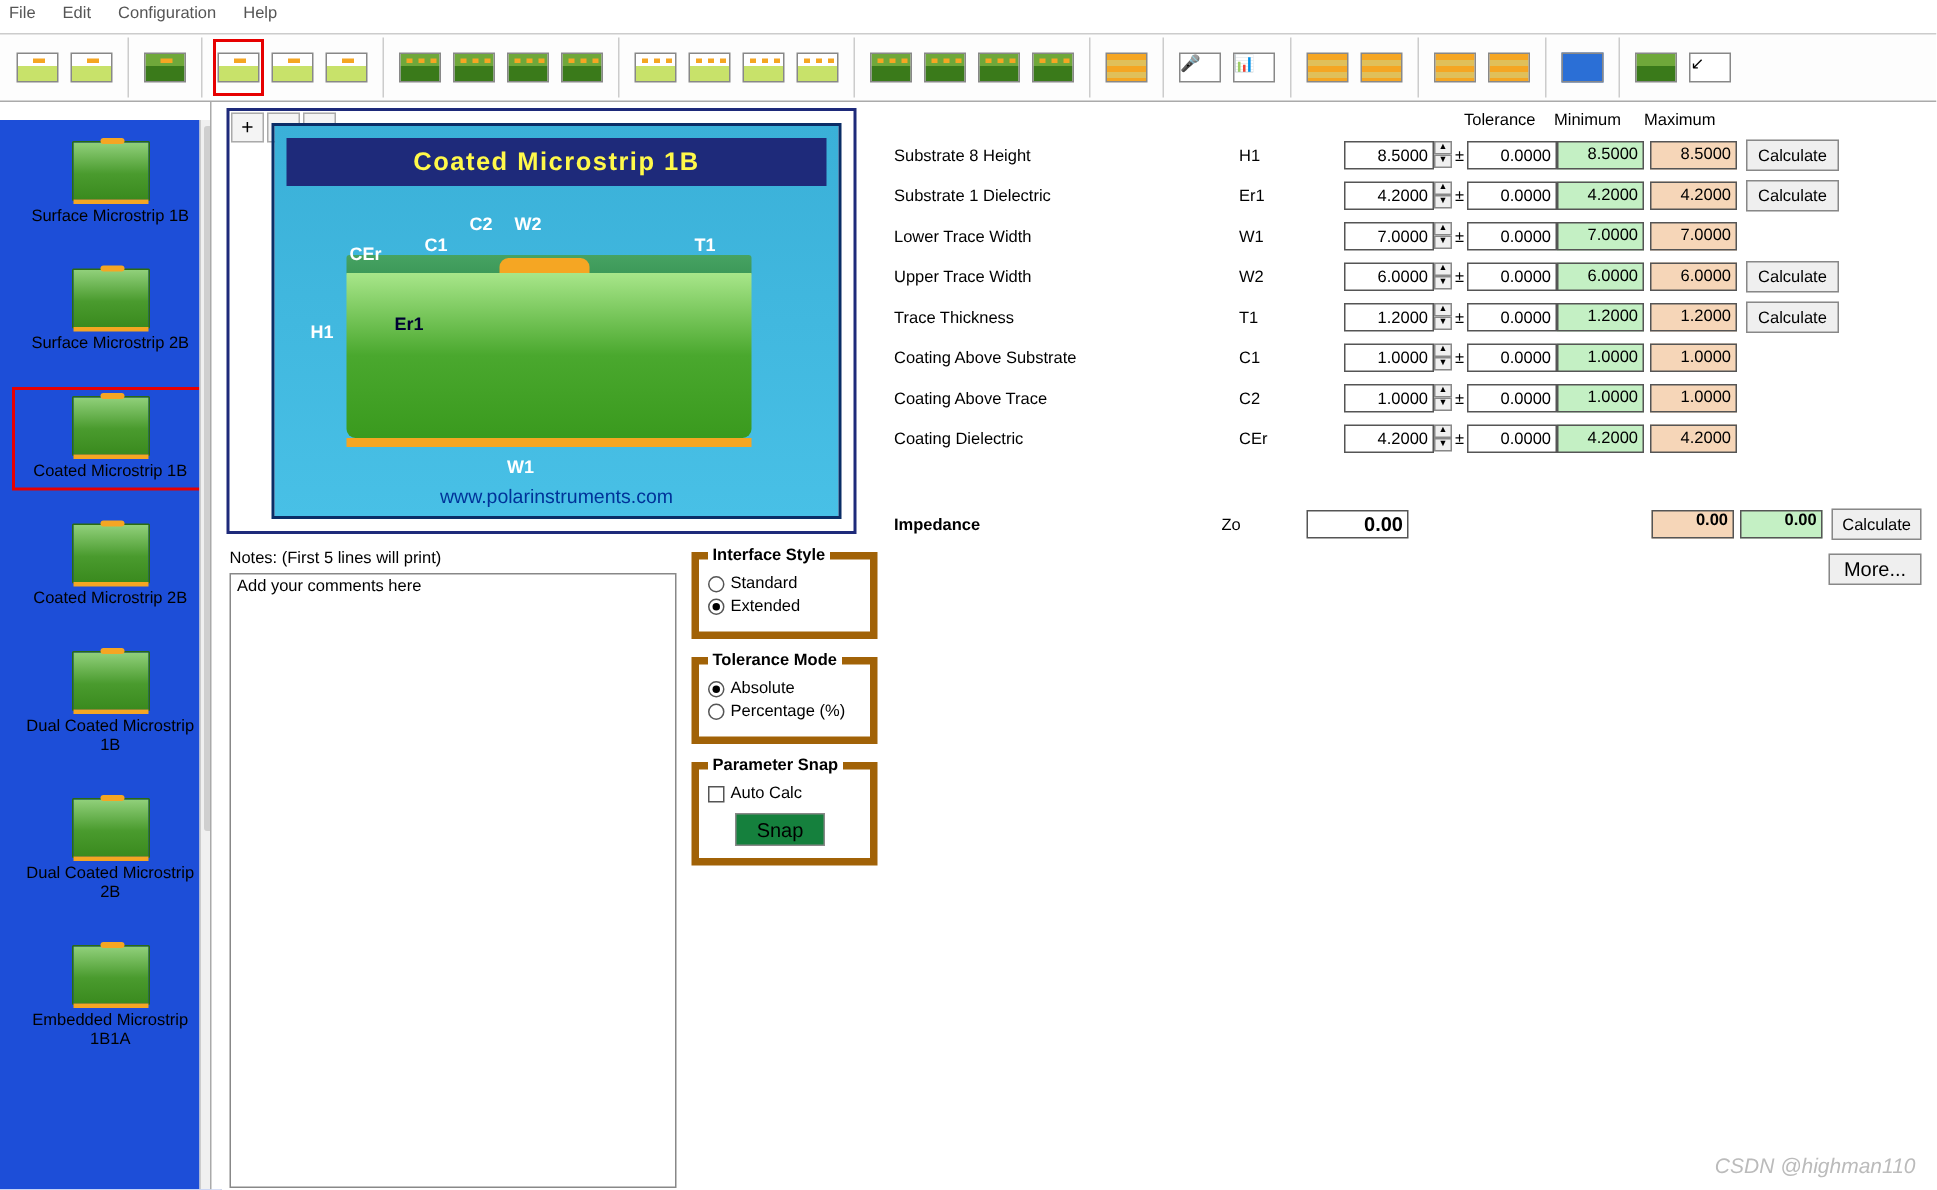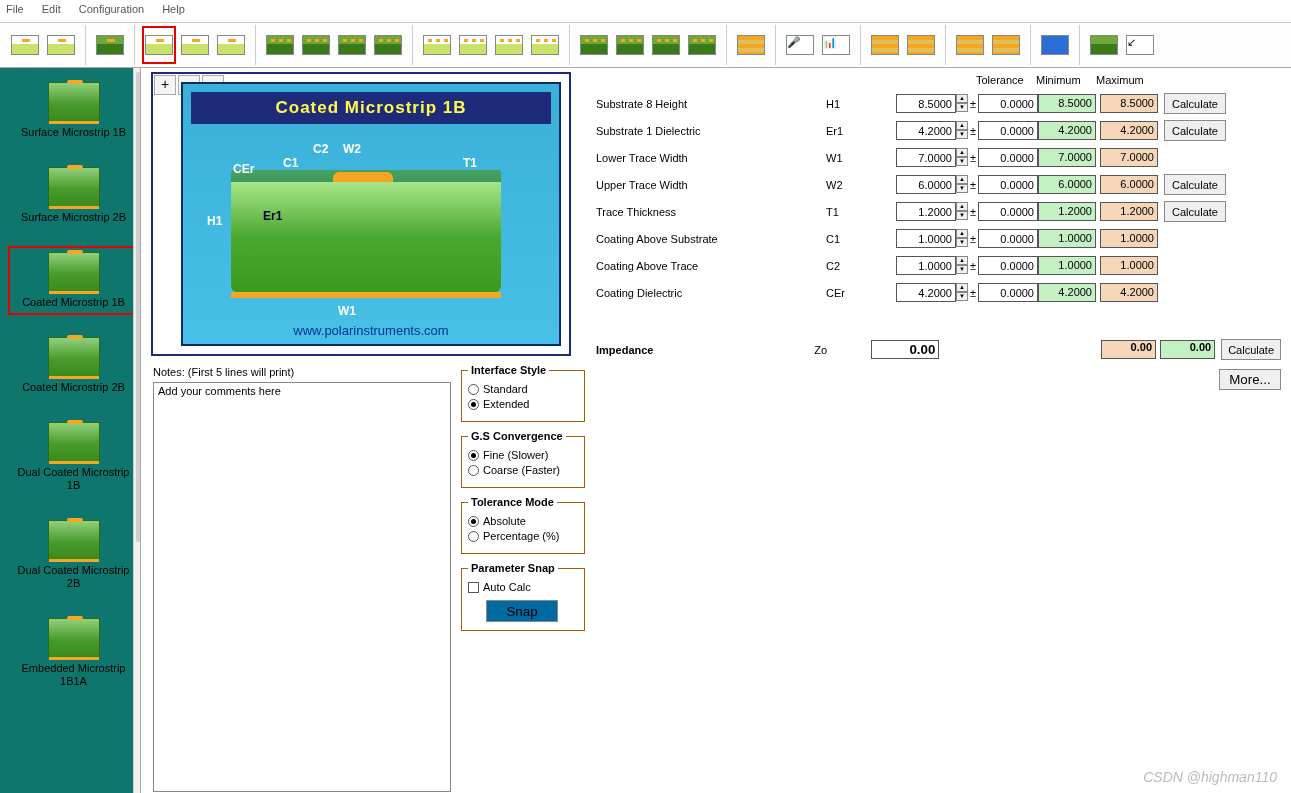--- a/index.html
+++ b/index.html
@@ -50,26 +50,26 @@
     position: relative;
   }
   .tb-icon.dark { background: linear-gradient(to bottom, #6fa83a 0 45%, #3a7a1a 45% 100%); }
   .tb-icon .bump { position:absolute; left:10px; top:3px; width:8px; height:3px; background:#f5a623; }
   .tb-icon.multi::after { content:""; position:absolute; left:4px; top:3px; width:4px; height:3px; background:#f5a623; box-shadow: 8px 0 #f5a623, 16px 0 #f5a623; }
   .tb-icon.blue { background:#2b6fd6; }
   .tb-icon.stripe { background: repeating-linear-gradient(180deg,#f5a623 0 4px,#e0c05a 4px 8px); }
   
   .side-panel {
     position: absolute;
-    left: 0; top: 68px;
+    left: 0; top: 80px;
     width: 148px;
     bottom: 0;
     border-right: 1px solid #aaa;
     overflow: hidden;
-    background: #0f766e;
+    background: #1d4ed8;
   }
   .side-scroll { position:absolute; right:0; top:0; bottom:0; width:14px; background:#f0f0f0; border-left:1px solid #ccc; }
   .side-thumb { position:absolute; left:2px; top:4px; right:2px; height:470px; background:#cfcfcf; border-radius:2px; }
   .side-list { padding: 8px 0; }
   .side-item {
     text-align: center;
     margin: 0 8px 16px 8px;
     padding: 4px 2px;
     border: 2px solid transparent;
   }
@@ -161,27 +161,27 @@
   .impedance-row .p-name { font-weight:bold; }
   .imp-val { width:70px; }
   .imp-input { width:68px; height:19px; border:1px solid #555; text-align:right; padding-right:3px; font-weight:bold; background:#fff;}
   .imp-min { width:58px; height:19px; border:1px solid #555; background:#f6d6b8; text-align:right; padding-right:3px; font-weight:bold;}
   .imp-max { width:58px; height:19px; border:1px solid #555; background:#c4f0c4; text-align:right; padding-right:3px; font-weight:bold;}
   .more-btn { width:62px; height:21px; border:1px solid #888; background:#efefef; margin-left:auto; margin-top:6px; }
   
   .notes-label { position:absolute; left:12px; top:298px; }
   .notes-box { position:absolute; left:12px; top:314px; width:298px; height:410px; border:1px solid #888; padding:2px 4px; font-size:11px; color:#000;}
   .field-col { position:absolute; left:320px; top:296px; width:124px; }
-  fieldset { border:1px solid #a16207; margin:0 0 8px 0; padding:4px 6px 8px 6px; font-size:11px;}
+  fieldset { border:5px solid #a16207; margin:0 0 8px 0; padding:4px 6px 8px 6px; font-size:11px;}
   legend { padding:0 3px; font-weight:bold; font-size:11px;}
   .radio-row, .check-row { display:flex; align-items:flex-end; gap:4px; margin:3px 0;}
   .radio-dot { width:11px; height:11px; border:1px solid #555; border-radius:50%; position:relative; background:#fff;}
   .radio-dot.on::after { content:""; position:absolute; left:2px; top:2px; width:5px; height:5px; background:#000; border-radius:50%;}
   .check-box { width:11px; height:11px; border:1px solid #555; background:#fff;}
-  .snap-btn { width:72px; height:22px; border:1px solid #888; background:#0369a1; margin:4px 0 0 18px;}
+  .snap-btn { width:60px; height:22px; border:1px solid #888; background:#15803d; margin:4px 0 0 18px;}
   .watermark { position:absolute; right:14px; bottom:8px; color:#bbb; font-style:italic; font-size:14px;}
 </style>
 </head>
 <body>
 
 <div class="menu-bar">
   <span>File</span>
   <span>Edit</span>
   <span>Configuration</span>
   <span>Help</span>
@@ -535,31 +535,20 @@
       <div class="radio-row">
           <span class="radio-dot"></span>
           <span>Standard</span>
         </div>
       <div class="radio-row">
           <span class="radio-dot on"></span>
           <span>Extended</span>
         </div>
     </fieldset>
     <fieldset>
-      <legend>G.S Convergence</legend>
-      <div class="radio-row">
-          <span class="radio-dot on"></span>
-          <span>Fine (Slower)</span>
-        </div>
-      <div class="radio-row">
-          <span class="radio-dot"></span>
-          <span>Coarse (Faster)</span>
-        </div>
-    </fieldset>
-    <fieldset>
       <legend>Tolerance Mode</legend>
       <div class="radio-row">
           <span class="radio-dot on"></span>
           <span>Absolute</span>
         </div>
       <div class="radio-row">
           <span class="radio-dot"></span>
           <span>Percentage (%)</span>
         </div>
     </fieldset>

